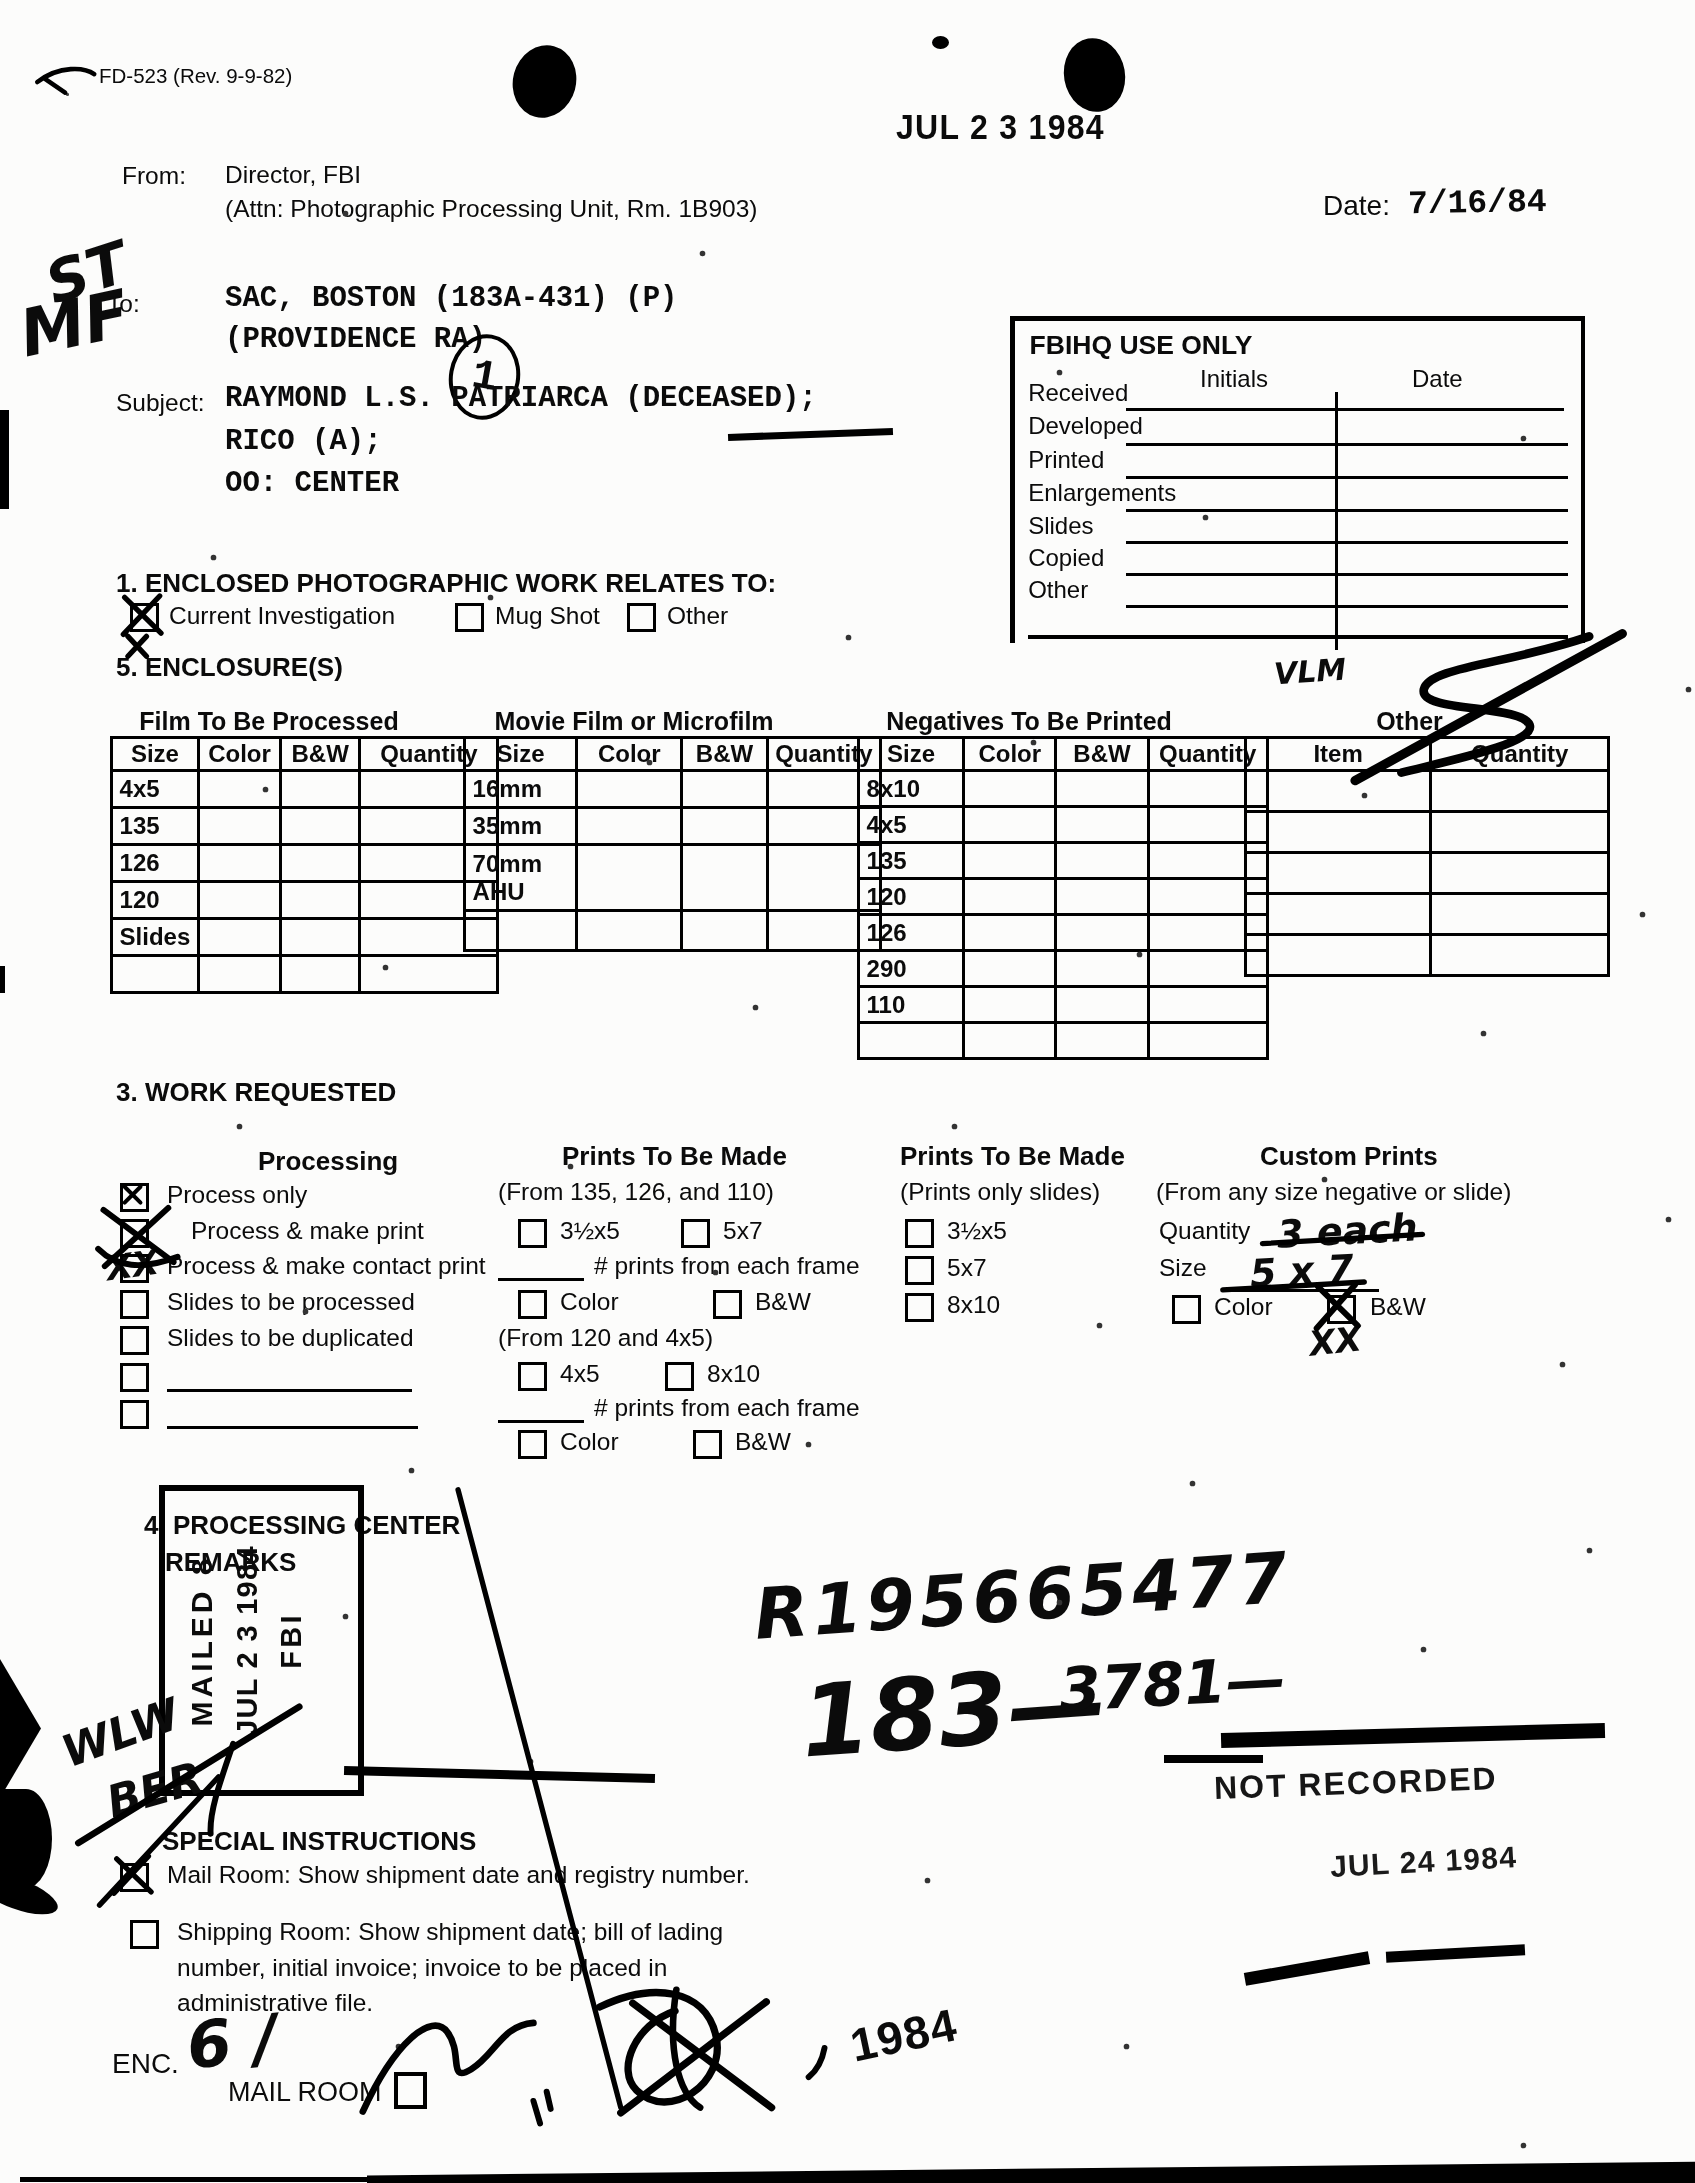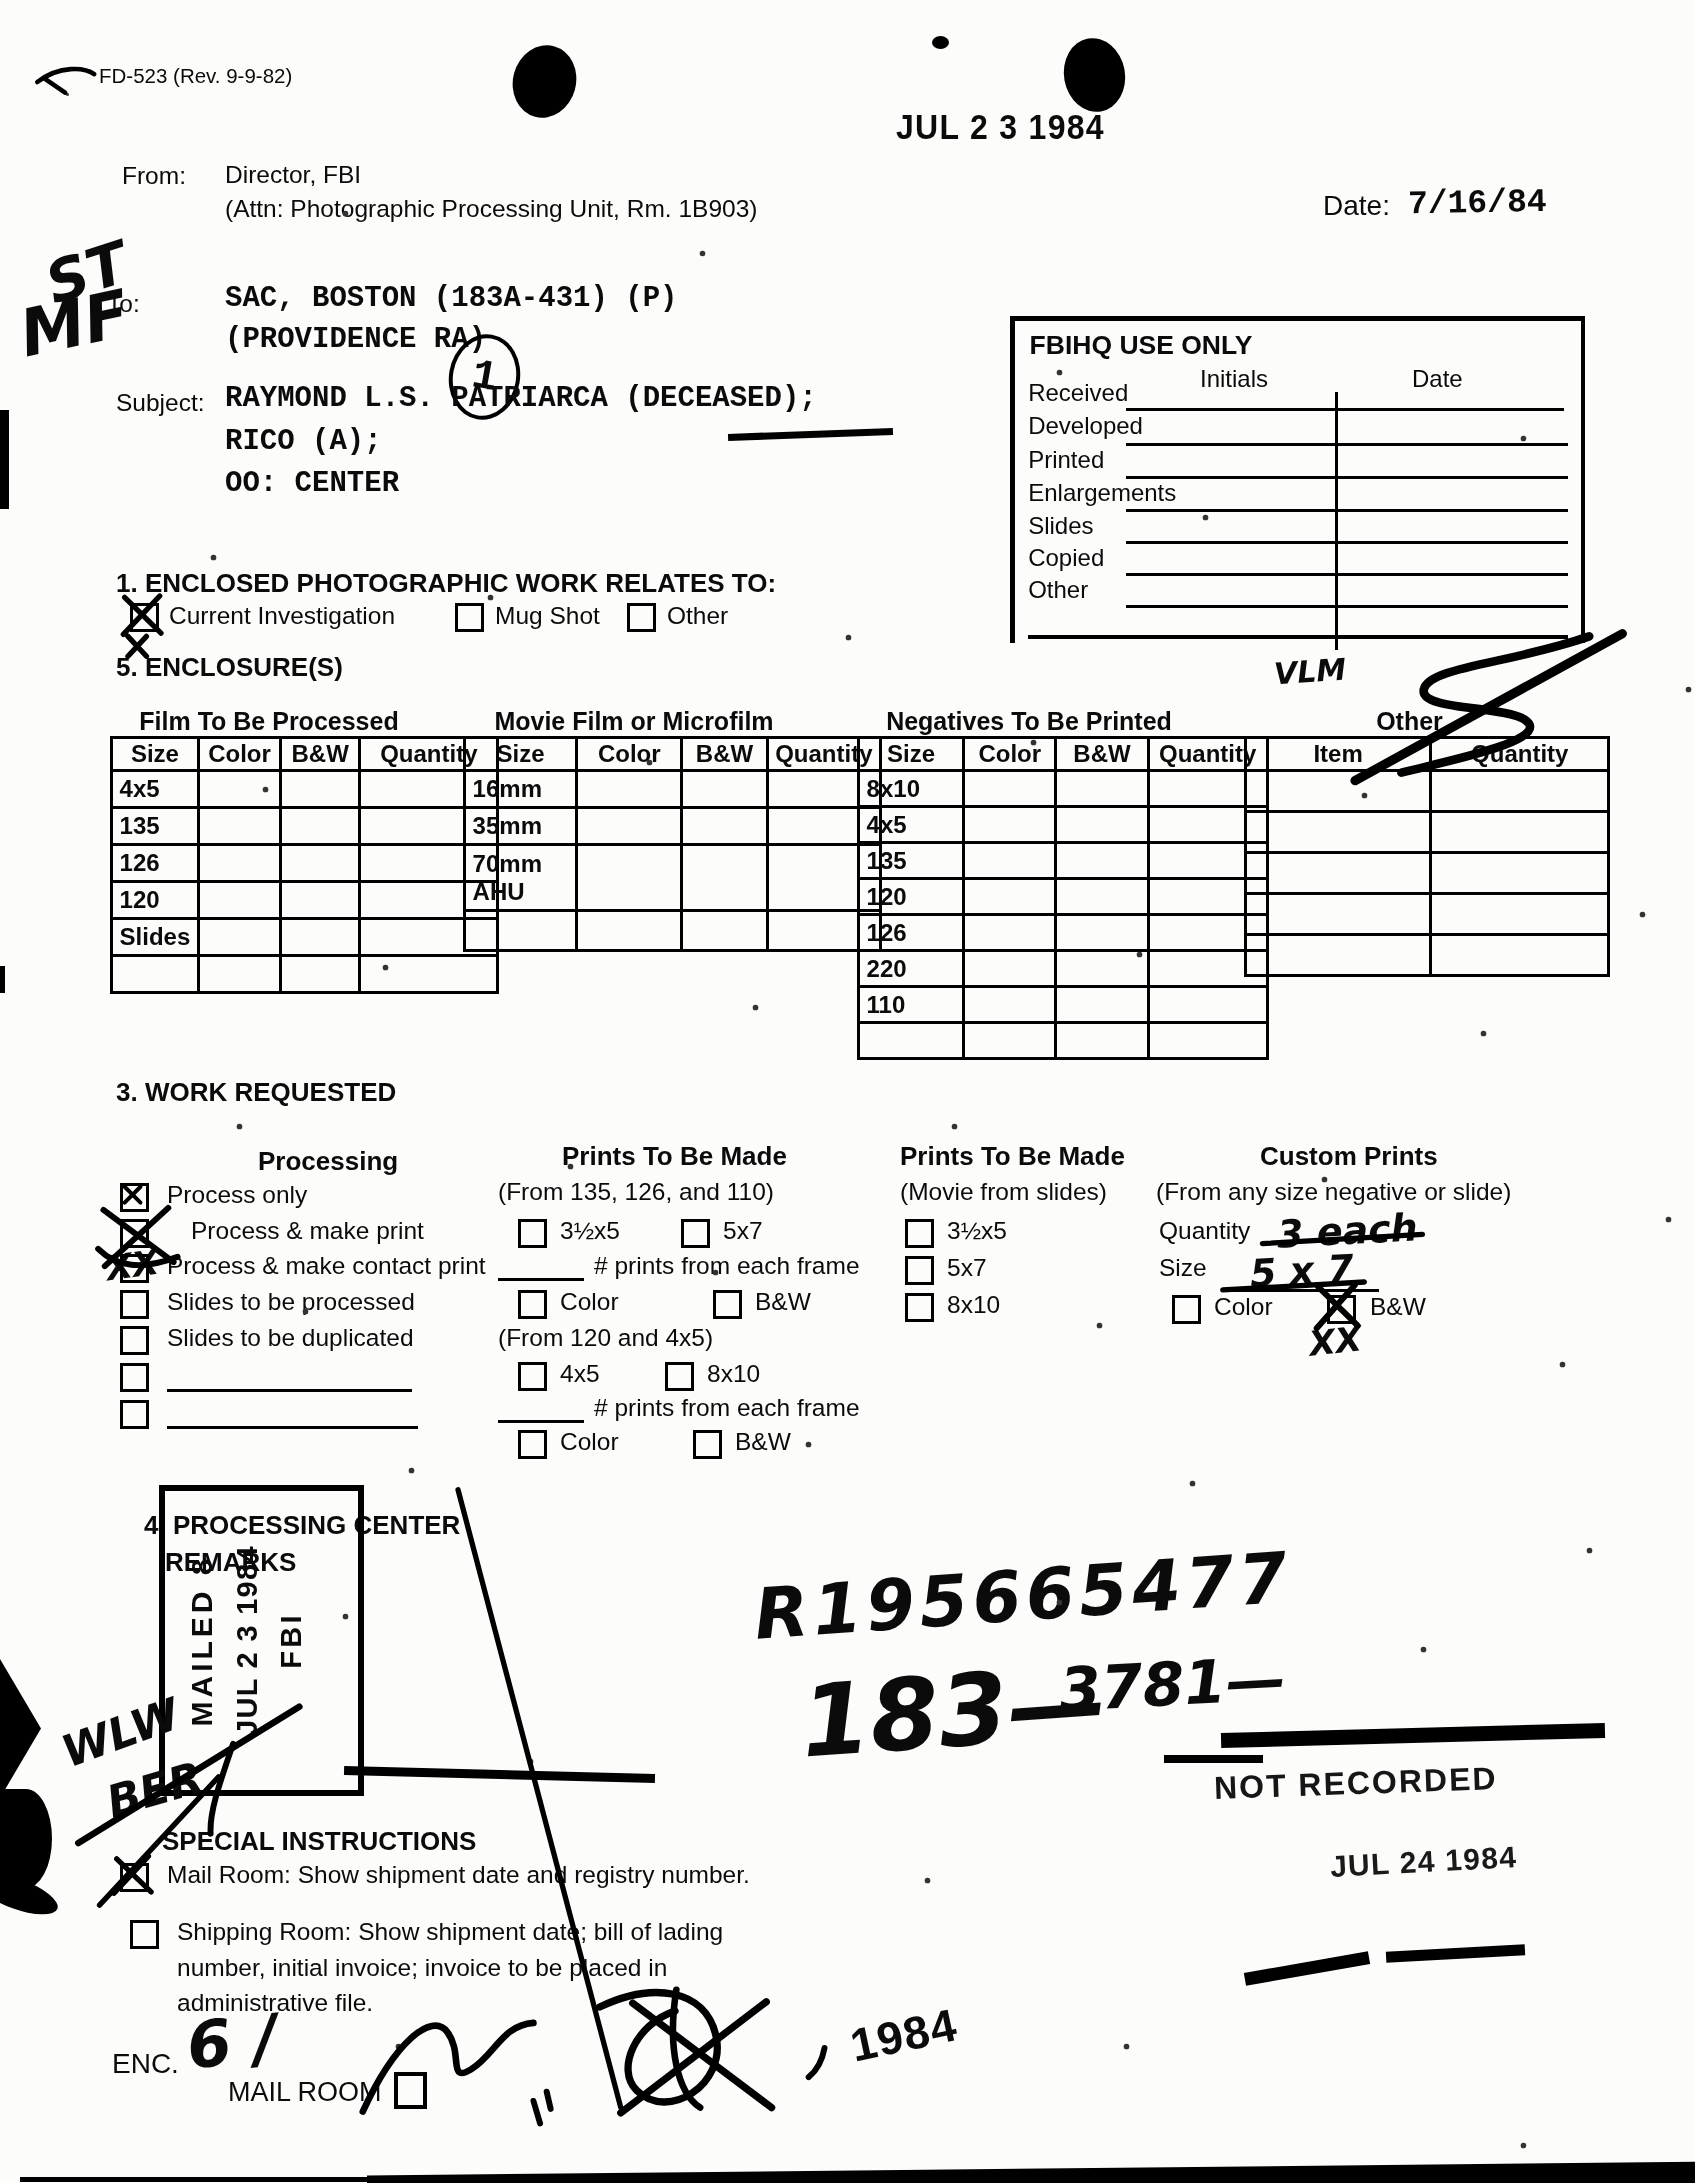--- a/index.html
+++ b/index.html
@@ -216,21 +216,21 @@
           <td></td>
           <td></td>
         </tr>
     <tr style="height:36px;">
           <td>126</td>
           <td></td>
           <td></td>
           <td></td>
         </tr>
     <tr style="height:36px;">
-          <td>220</td>
+          <td>290</td>
           <td></td>
           <td></td>
           <td></td>
         </tr>
     <tr style="height:36px;">
           <td>110</td>
           <td></td>
           <td></td>
           <td></td>
         </tr>
@@ -310,21 +310,21 @@
   <span class="cb" style="left:665px;top:1362px;"></span>
   <span class="lb" style="left:707px;top:1360px;">8x10</span>
   <div class="line" style="left:498px;top:1420px;width:86px;height:3.3px;"></div>
   <span class="lb" style="left:594px;top:1394px;"># prints from each frame</span>
   <span class="cb" style="left:518px;top:1430px;"></span>
   <span class="lb" style="left:560px;top:1428px;">Color</span>
   <span class="cb" style="left:693px;top:1430px;"></span>
   <span class="lb" style="left:735px;top:1428px;">B&amp;W</span>
 
   <span class="hd" style="left:900px;top:1141px;font-size:26px;">Prints To Be Made</span>
-  <span class="lb" style="left:900px;top:1178px;">(Movie from slides)</span>
+  <span class="lb" style="left:900px;top:1178px;">(Prints only slides)</span>
   <span class="cb" style="left:905px;top:1219px;"></span>
   <span class="lb" style="left:947px;top:1217px;">3½x5</span>
   <span class="cb" style="left:905px;top:1256px;"></span>
   <span class="lb" style="left:947px;top:1254px;">5x7</span>
   <span class="cb" style="left:905px;top:1293px;"></span>
   <span class="lb" style="left:947px;top:1291px;">8x10</span>
 
   <span class="hd" style="left:1260px;top:1141px;font-size:26px;">Custom Prints</span>
   <span class="lb" style="left:1156px;top:1178px;">(From any size negative or slide)</span>
   <span class="lb" style="left:1159px;top:1217px;">Quantity</span>

